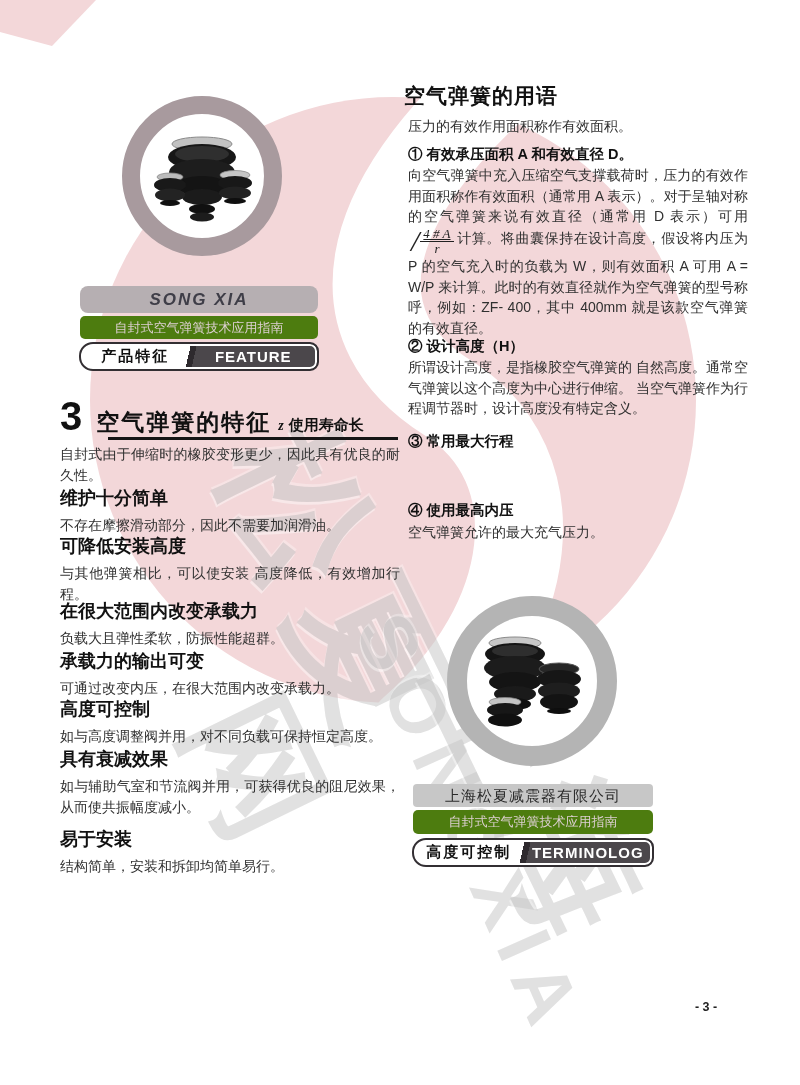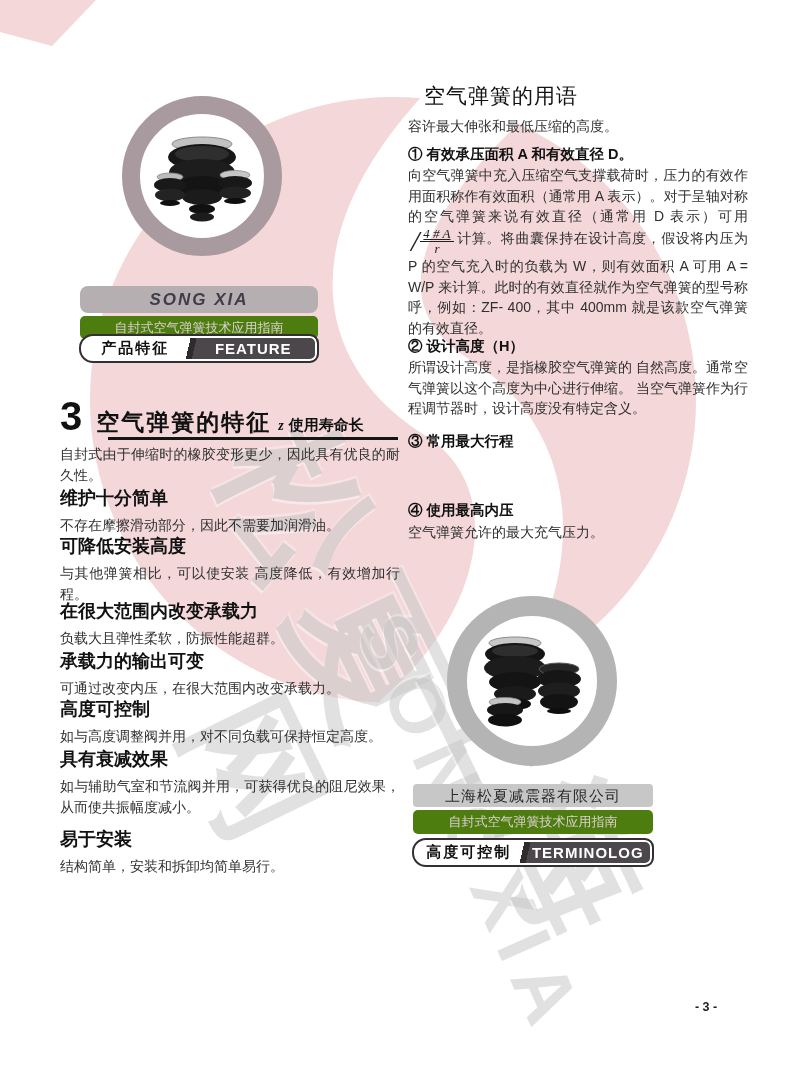--- a/index.html
+++ b/index.html
@@ -25,40 +25,40 @@
   .dark-bar{background:#4d7c0f;color:#ddd0d2;font-size:13px;border-radius:5px;}
   .guide-l{left:80px;top:316px;width:238px;height:23px;line-height:23px;}
   .company-bar{left:413px;top:784px;width:240px;height:23px;line-height:23px;background:#c7c7c7;
                color:#2b2b2b;font-size:15px;border-radius:4px;letter-spacing:1px;}
   .guide-r{left:413px;top:810px;width:240px;height:24px;line-height:24px;}
   
   .tab{position:absolute;z-index:3;display:flex;align-items:center;height:25px;
        border:2px solid #332f33;border-radius:14px 9px 9px 14px;
        background:linear-gradient(103deg,#ffffff 0 45.5%,#2e2a2e 45.5% 48%,#4b474b 48%);
        box-shadow:inset 0 0 0 2px #ffffff;}
-  .tab-l{left:79px;top:334px;width:236px;justify-content:flex-end;}
+  .tab-l{left:79px;top:342px;width:236px;justify-content:flex-end;}
   .tab-r{left:412px;top:838px;width:238px;}
   .tab-cn{width:46%;text-align:center;color:#111;font-weight:bold;font-size:15px;letter-spacing:2px;}
   .tab-en{flex:1;text-align:center;color:#fff;font-weight:bold;font-size:15px;letter-spacing:1px;}
   
   .lheading{position:absolute;z-index:3;left:60px;top:394px;width:340px;height:44px;
             display:flex;align-items:baseline;color:#111;}
   .num3{font-size:40px;font-weight:bold;margin-right:14px;}
   .ht{font-size:23px;font-weight:bold;letter-spacing:2px;}
   .hz{font-size:14px;font-weight:bold;font-style:italic;margin:0 5px 0 7px;font-family:"Liberation Serif",serif;}
   .hs{font-size:15px;font-weight:bold;}
   .hrule{position:absolute;z-index:3;left:108px;top:437px;width:290px;height:3px;background:#151515;}
   .para{position:absolute;z-index:3;width:340px;font-size:14px;line-height:21px;
         text-align:justify;color:#303030;margin:0;}
   .lintro{left:60px;top:444px;}
   .feat{position:absolute;z-index:3;left:60px;width:340px;}
   .ftitle{font-size:18px;font-weight:bold;color:#111;margin:0 0 5px 0;}
   .fbody{font-size:14px;line-height:21px;text-align:justify;color:#303030;margin:0;}
   
-  .rtitle{position:absolute;z-index:3;left:424px;top:82px;font-size:21px;font-weight:normal;color:#111;margin:0;letter-spacing:1px;}
+  .rtitle{position:absolute;z-index:3;left:404px;top:82px;font-size:21px;font-weight:bold;color:#111;margin:0;letter-spacing:1px;}
   .rintro{left:408px;top:116px;}
   .thead{position:absolute;z-index:3;left:408px;width:340px;font-size:14.5px;font-weight:bold;color:#111;margin:0;}
   .tbody{left:408px;line-height:20.5px;}
   .formula{display:inline-flex;align-items:center;vertical-align:-9px;margin:0 3px;
            font-family:"Liberation Serif",serif;color:#222;}
   .radical{font-size:30px;font-style:italic;line-height:.8;margin-right:1px;}
   .frac{display:inline-flex;flex-direction:column;align-items:center;line-height:1.1;
         font-style:italic;font-size:13px;}
   .num{border-bottom:1.5px solid #222;padding:0 3px;text-decoration:underline;}
   .den{padding:0 3px;}
@@ -143,21 +143,21 @@
   <div class="feat" style="top:747px">
     <p class="ftitle">具有衰减效果</p>
     <p class="fbody">如与辅助气室和节流阀并用，可获得优良的阻尼效果，从而使共振幅度减小。</p>
   </div>
   <div class="feat" style="top:827px">
     <p class="ftitle">易于安装</p>
     <p class="fbody">结构简单，安装和拆卸均简单易行。</p>
   </div>
 
   <p class="rtitle">空气弹簧的用语</p>
-  <p class="para rintro">容许最大伸张和最低压缩的高度。</p>
+  <p class="para rintro">压力的有效作用面积称作有效面积。</p>
 
   <p class="thead" style="top:145px">① 有效承压面积 A 和有效直径 D。</p>
   <p class="para tbody" style="top:165px"><span>向空气弹簧中充入压缩空气支撑载荷时，压力的有效作用面积称作有效面积（通常用 A 表示）。对于呈轴对称的空气弹簧来说有效直径（通常用 D 表示）可用</span><span class="formula">
         <span class="radical">/</span>
         <span class="frac">
           <span class="num">4 # A</span>
           <span class="den">r</span>
         </span>
       </span><span>计算。将曲囊保持在设计高度，假设将内压为 P 的空气充入时的负载为 W，则有效面积 A 可用 A = W/P 来计算。此时的有效直径就作为空气弹簧的型号称呼，例如：ZF- 400，其中 400mm 就是该款空气弹簧的有效直径。</span></p>
 

